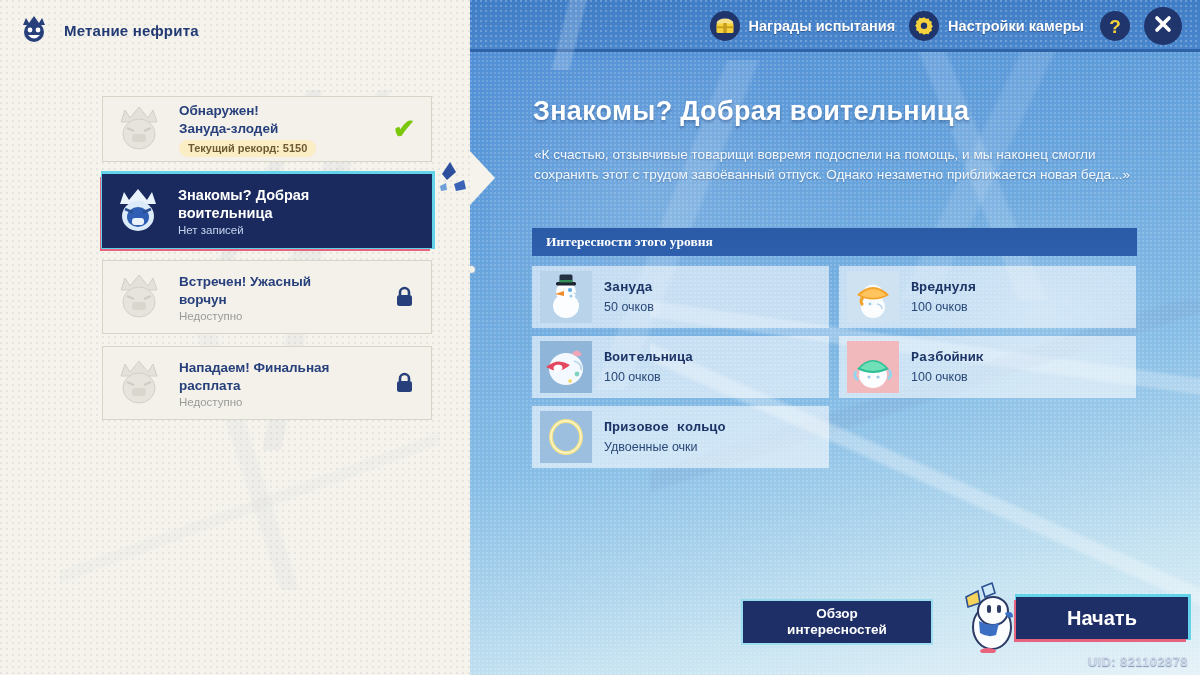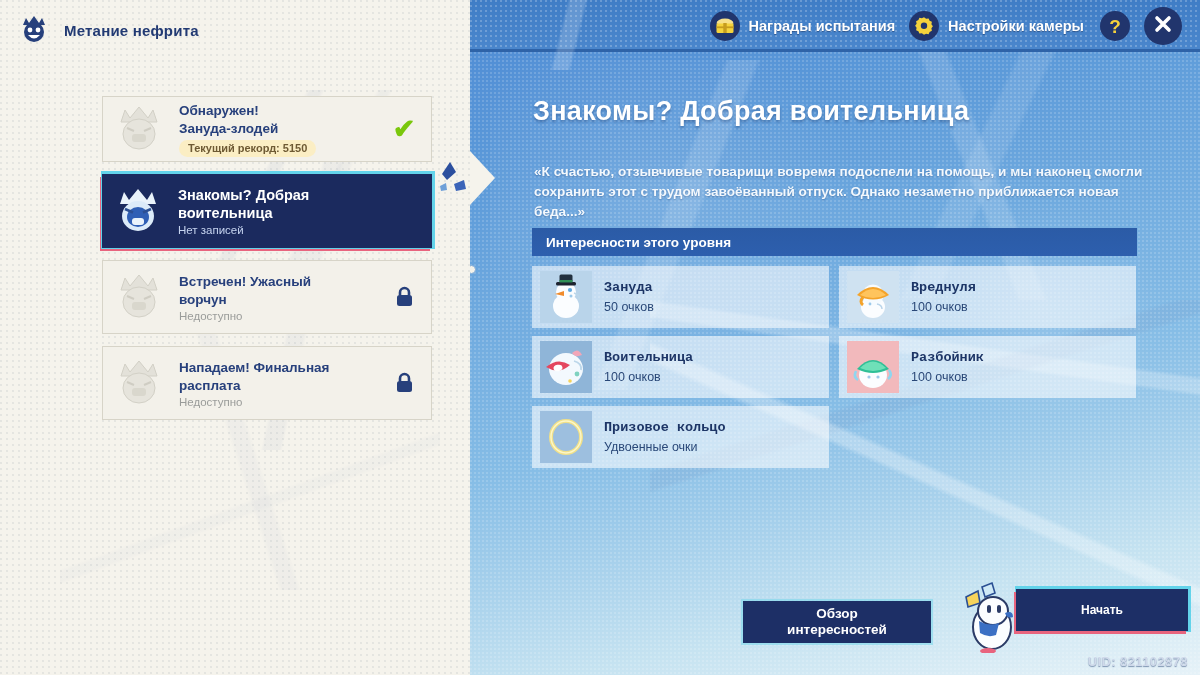--- a/index.html
+++ b/index.html
@@ -129,49 +129,49 @@
   }
   .tb-btn{ display:flex; align-items:center; gap:9px; cursor:pointer;justify-content:center;}
   .tb-btn .lbl{ color:#ffffff; font-size:14.5px; font-weight:bold; text-shadow:0 1px 1px rgba(20,45,90,.55);}
   .circ{ width:30px; height:30px; border-radius:50%; background:#21356d; display:flex; align-items:center; justify-content:center;}
   .circ.big{ width:38px; height:38px;}
 
   
   #content{ position:absolute; left:0; top:52px; width:730px; height:586px; z-index:5;}
   #heading{ position:absolute; left:63px; top:44px; font-size:27px; font-weight:bold; color:#ffffff;
             text-shadow:0 2px 3px rgba(25,60,115,.45); letter-spacing:.3px;}
-  #story{ position:absolute; left:64px; top:110px; width:615px; font-size:13.6px; line-height:1.48;
-          color:#f3f8fd; font-weight:bold; text-shadow:0 1px 2px rgba(25,60,115,.40);}
+  #story{ position:absolute; left:64px; top:93px; width:615px; font-size:13.6px; line-height:1.48;
+          color:#f3f8fd; font-weight:normal; text-shadow:0 1px 2px rgba(25,60,115,.40);}
 
   #section-header{
     position:absolute; left:62px; top:176px; width:605px; height:28px;
     background:linear-gradient(180deg,#2b5ba6,#2d5fae);
     display:flex; align-items:center; padding-left:14px;
   }
-  #section-header .sh{ color:#ffffff; font-size:13.5px; font-weight:bold;}
+  #section-header .sh{ color:#ffffff; font-size:13.5px; font-weight:bold;font-family:Liberation Serif, serif;}
 
   #poi-grid{ position:absolute; left:62px; top:214px; width:605px; display:flex; flex-wrap:wrap; gap:8px 10px;}
   .poi{
     width:297px; height:62px; background:rgba(255,255,255,.58);
     display:flex; align-items:center; padding:5px 8px; gap:12px;
   }
   .poi .tile{ width:52px; height:52px; flex:0 0 52px; position:relative; overflow:hidden;}
   .poi .pt{ font-size:13.5px; font-weight:bold; color:#1d3566; line-height:1.2;font-family:Liberation Mono, monospace;}
   .poi .ps{ font-size:12.5px; color:#2a4878; margin-top:3px;}
 
   
   #bottom{ position:absolute; left:0; bottom:0; width:730px; height:90px; z-index:7;}
   .btn{
     position:absolute; height:42px; background:#1d2f66;
     display:flex; align-items:center; justify-content:center; text-align:center;
     color:#fff; font-weight:bold; cursor:pointer;
   }
   #btn-overview{ left:273px; bottom:32px; width:188px; font-size:13.5px; line-height:1.15;
       box-shadow: 0 0 0 2px rgba(120,215,235,.55);}
-  #btn-start{ left:546px; bottom:44px; width:172px; font-size:12px;
+  #btn-start{ left:546px; bottom:36px; width:172px; font-size:20px;
       box-shadow: -2px 3px 0 0 #e8647e, 1px -1px 0 2px #63d3ea;}
   #mascot{ position:absolute; left:482px; bottom:22px; width:68px; height:72px;}
   #uid{ position:absolute; right:12px; bottom:6px; font-size:13px; font-weight:bold;
         color:#cfd9ea; text-shadow:0 1px 1px rgba(30,60,110,.5); letter-spacing:.4px;}
 
   .svgfull{ display:block; width:100%; height:100%;}
 </style>
 </head>
 <body>
 

